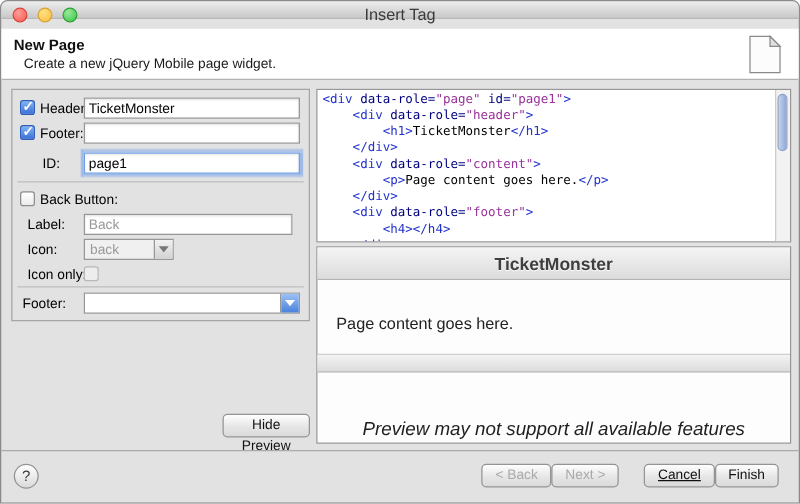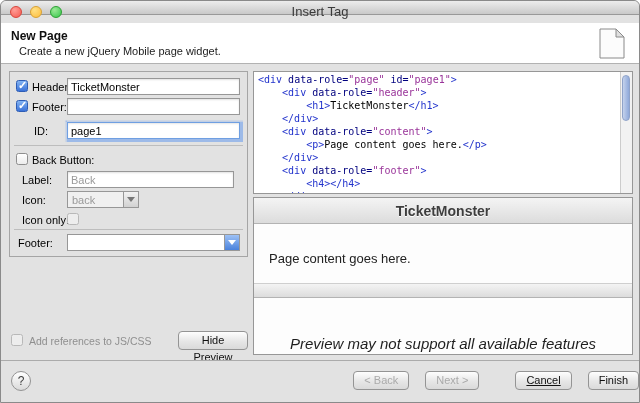--- a/index.html
+++ b/index.html
@@ -147,21 +147,21 @@
   .bottombar{
     position:absolute; left:0; right:0; bottom:0; height:42px;
     border-top:1px solid #ababab;
   }
   .help{
     position:absolute; left:10px; top:10px; width:20px; height:20px;
     border-radius:50%; border:1px solid #939393;
     background:linear-gradient(#ffffff,#dadada);
     font-size:12px; color:#3c3c3c; line-height:18px; text-align:center; cursor:default;
   }
-  .btn-row{ position:absolute; right:0; top:10px; display:flex; gap:16px; }
+  .btn-row{ position:absolute; right:16px; top:10px; display:flex; gap:0; }
   .btn-row .gapleft{ margin-left:20px;text-decoration:underline; }
 </style>
 </head>
 <body>
 
 <div class="window">
 
   <div class="titlebar">
     <div class="traffic">
       <span class="light red"></span>
@@ -232,24 +232,20 @@
       <span class="lbl" style="left:8px">Footer:</span>
       <div class="combo" style="left:57px;width:173px">
         <span class="combo-val"></span>
         <span class="combo-arrow blue">
             <i class="tri"></i>
           </span>
       </div>
     </div>
   </div>
 
-  <div class="addrefs">
-    <span class="cb dimcb"></span>
-    <span class="lbl gray">Add references to JS/CSS</span>
-  </div>
   <button class="btn hidepreview">Hide Preview</button>
 
   <div class="code-area">
     <div class="code" id="code-lines"><div class="code-line"><span class="tok-tag">&lt;div </span><span class="tok-attr">data-role=</span><span class="tok-val">"page"</span><span class="tok-attr"> id=</span><span class="tok-val">"page1"</span><span class="tok-tag">&gt;</span></div><div class="code-line"><span class="tok-tag">    &lt;div </span><span class="tok-attr">data-role=</span><span class="tok-val">"header"</span><span class="tok-tag">&gt;</span></div><div class="code-line"><span class="tok-tag">        &lt;h1&gt;</span><span class="tok-text">TicketMonster</span><span class="tok-tag">&lt;/h1&gt;</span></div><div class="code-line"><span class="tok-tag">    &lt;/div&gt;</span></div><div class="code-line"><span class="tok-tag">    &lt;div </span><span class="tok-attr">data-role=</span><span class="tok-val">"content"</span><span class="tok-tag">&gt;</span></div><div class="code-line"><span class="tok-tag">        &lt;p&gt;</span><span class="tok-text">Page content goes here.</span><span class="tok-tag">&lt;/p&gt;</span></div><div class="code-line"><span class="tok-tag">    &lt;/div&gt;</span></div><div class="code-line"><span class="tok-tag">    &lt;div </span><span class="tok-attr">data-role=</span><span class="tok-val">"footer"</span><span class="tok-tag">&gt;</span></div><div class="code-line"><span class="tok-tag">        &lt;h4&gt;</span><span class="tok-tag">&lt;/h4&gt;</span></div><div class="code-line"><span class="tok-tag">    &lt;/div&gt;</span></div></div>
     <div class="scrollbar">
       <div class="thumb"></div>
     </div>
   </div>
 
   <div class="preview-area">

